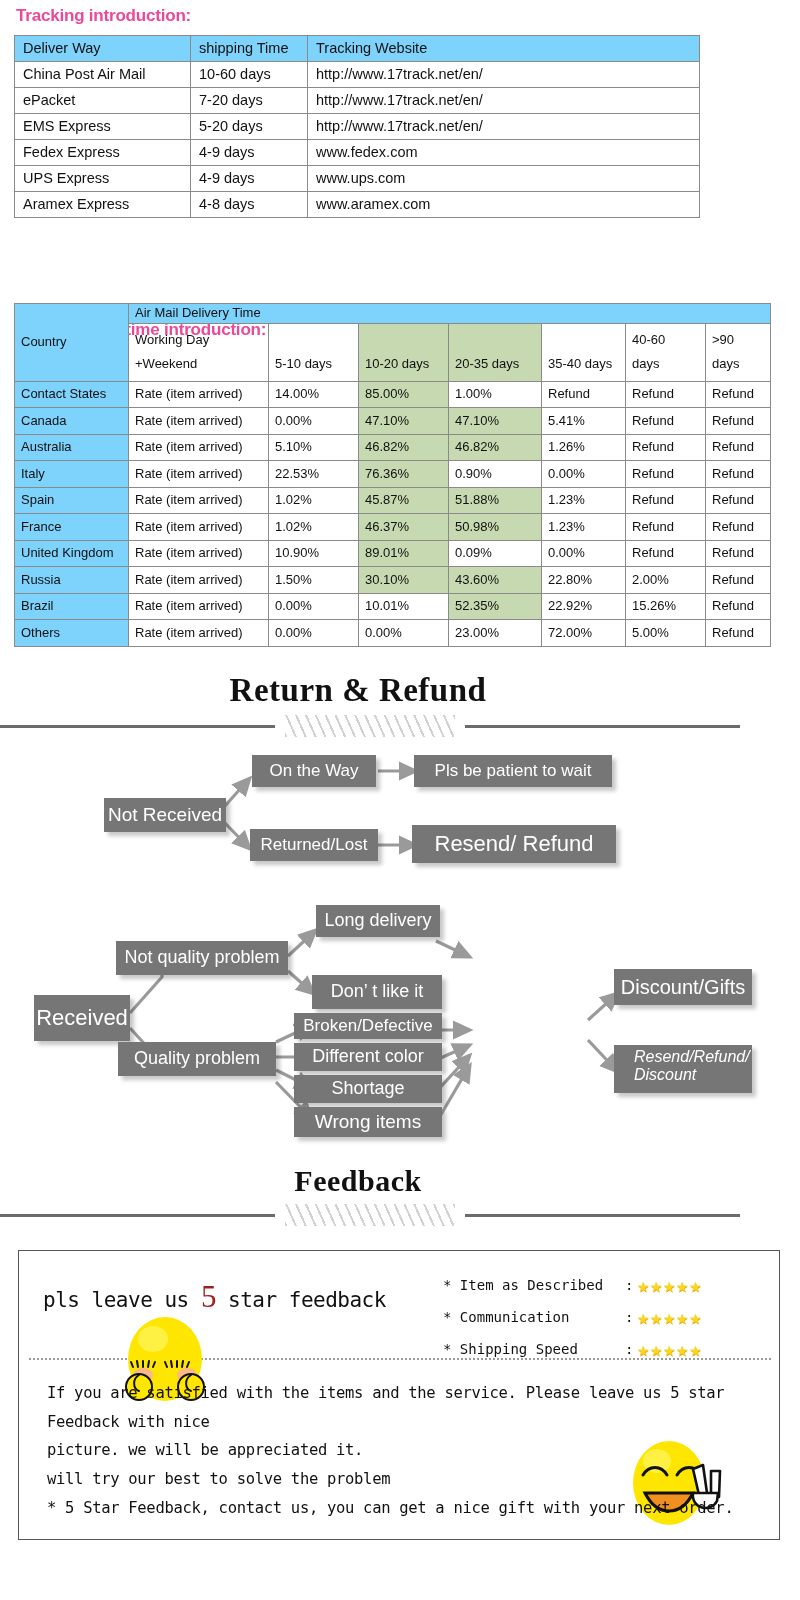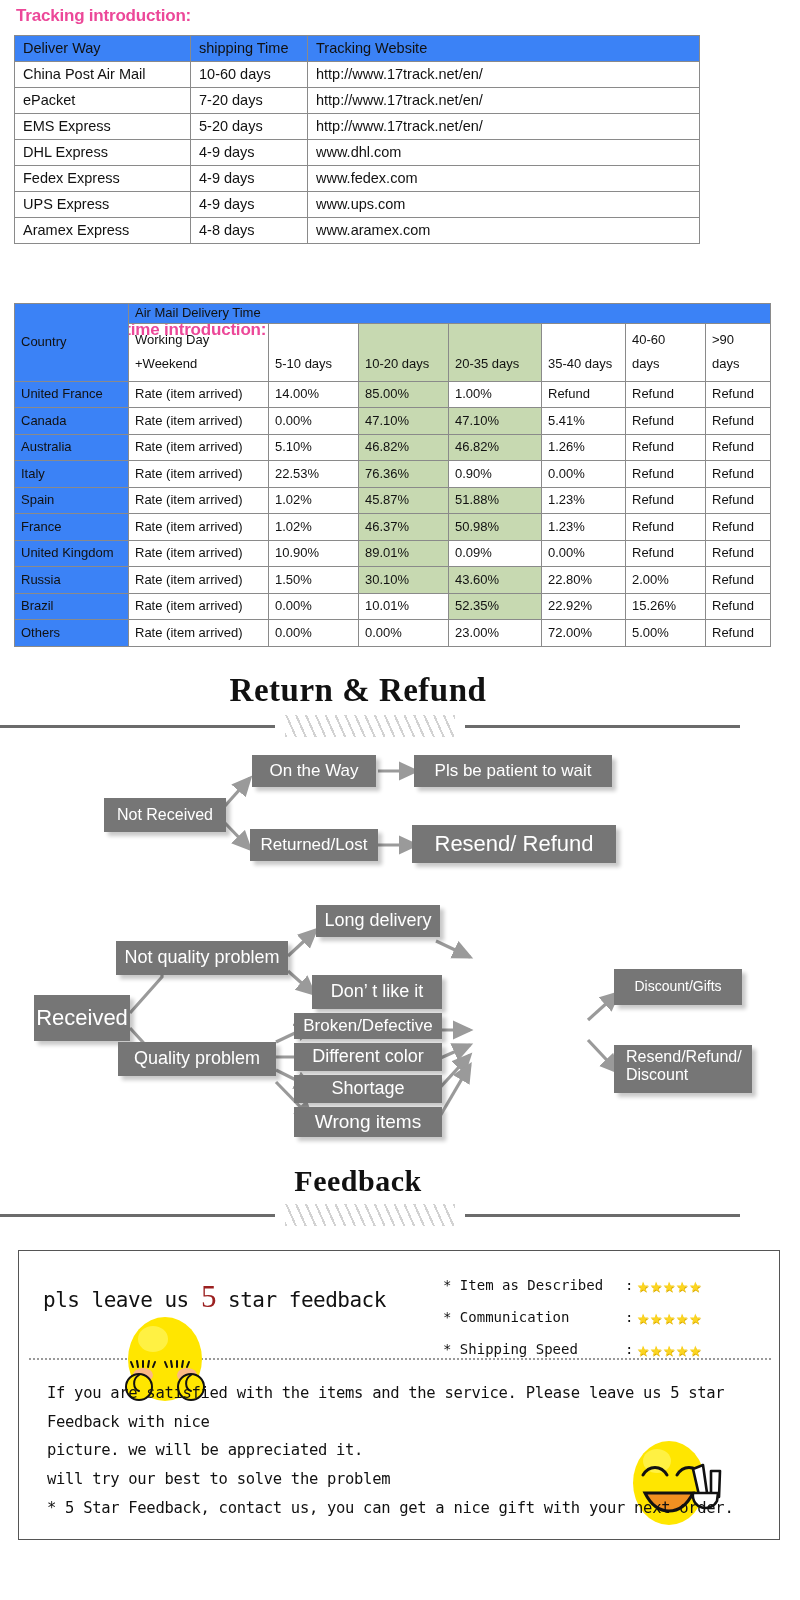--- a/index.html
+++ b/index.html
@@ -28,21 +28,21 @@
   .t2 td, .t2 th {
     border: 1px solid #8a8a8a;
     padding: 3px 8px;
     font-weight: normal;
     font-size: 14.5px;
     color: #111;
     text-align: left;
     vertical-align: middle;
     line-height: 1.15;
   }
-  .blue { background: #3b82f6; }
+  .blue { background: #7dd3fc; }
   .green { background: #c7d9b1; }
   .ctr { text-align: center; }
 
   
   .t1 { position: absolute; left: 14px; top: 35px; width: 686px; }
   .t1 tr { height: 26px; }
 
   
   .t2 { position: absolute; left: 14px; top: 303px; width: 756px; }
   .t2 td { padding: 2px 6px; font-size: 13px; }
@@ -75,21 +75,21 @@
     position: absolute;
     background: #767676;
     color: #ffffff;
     font-family: "Liberation Sans", sans-serif;
     display: flex; align-items: center; justify-content: center;
     box-shadow: 4px 4px 4px rgba(0,0,0,0.22);
     line-height: 1.1;
     white-space: nowrap;
     overflow: hidden;
   }
-  .node.multi { white-space: normal; display: block; padding: 3px 12px; }
+  .node.multi { white-space: normal; display: block; padding: 3px 20px; font-style: italic; }
   #flow svg { position: absolute; left: 0; top: 0; width: 800px; height: 400px; }
 
   
   #fb {
     position: absolute; left: 18px; top: 1250px;
     width: 762px; height: 290px;
     border: 1.5px solid #555;
     background: #fff;
   }
   .hand { font-family: "DejaVu Sans Mono", monospace; color: #111; }
@@ -146,25 +146,20 @@
       </tr>
       <tr>
         <td>ePacket</td>
         <td>7-20 days</td>
         <td>http://www.17track.net/en/</td>
       </tr>
       <tr>
         <td>EMS Express</td>
         <td>5-20 days</td>
         <td>http://www.17track.net/en/</td>
-      </tr>
-      <tr>
-        <td>DHL Express</td>
-        <td>4-9 days</td>
-        <td>www.dhl.com</td>
       </tr>
       <tr>
         <td>Fedex Express</td>
         <td>4-9 days</td>
         <td>www.fedex.com</td>
       </tr>
       <tr>
         <td>UPS Express</td>
         <td>4-9 days</td>
         <td>www.ups.com</td>
@@ -200,21 +195,21 @@
         <td class="hdr-tall wd"><br>5-10 days</td>
         <td class="hdr-tall wd green"><br>10-20 days</td>
         <td class="hdr-tall wd green"><br>20-35 days</td>
         <td class="hdr-tall wd"><br>35-40 days</td>
         <td class="hdr-tall wd">40-60<br>days</td>
         <td class="hdr-tall wd">&gt;90<br>days</td>
       </tr>
   </thead>
   <tbody>
       <tr class="data">
-        <td class="blue">United France</td>
+        <td class="blue">Contact States</td>
         <td>Rate (item arrived)</td>
         <td class="ctr">14.00%</td>
         <td class="ctr green">85.00%</td>
         <td class="ctr">1.00%</td>
         <td class="ctr">Refund</td>
         <td class="ctr">Refund</td>
         <td class="ctr">Refund</td>
       </tr>
       <tr class="data">
         <td class="blue">Canada</td>
@@ -343,21 +338,21 @@
       <path d="M436,378 L470,320"></path>
       <path d="M588,275 L618,248"></path>
       <path d="M588,295 L618,327"></path>
     </g>
     <g stroke="#9a9a9a" stroke-width="3.2" fill="none">
       <path d="M130,268 L162,232 L162,214"></path>
       <path d="M130,283 L162,318 L162,330"></path>
     </g>
   </svg>
 
-  <div class="node" style="left:104px;top:53px;width:122px;height:34px;font-size:16px;">
+  <div class="node" style="left:104px;top:53px;width:122px;height:34px;font-size:19px;">
     <span>Not Received</span>
     </div>
   <div class="node" style="left:252px;top:10px;width:124px;height:32px;font-size:17px;">
     <span>On the Way</span>
     </div>
   <div class="node" style="left:414px;top:10px;width:198px;height:32px;font-size:17px;">
     <span>Pls be patient to wait</span>
     </div>
   <div class="node" style="left:250px;top:84px;width:128px;height:32px;font-size:17px;">
     <span>Returned/Lost</span>
@@ -388,21 +383,21 @@
   <div class="node" style="left:294px;top:298px;width:148px;height:28px;font-size:18px;">
     <span>Different color</span>
     </div>
   <div class="node" style="left:294px;top:330px;width:148px;height:28px;font-size:18px;">
     <span>Shortage</span>
     </div>
   <div class="node" style="left:294px;top:362px;width:148px;height:30px;font-size:19px;">
     <span>Wrong items</span>
     </div>
 
-  <div class="node" style="left:614px;top:224px;width:128px;height:36px;font-size:14px;">
+  <div class="node" style="left:614px;top:224px;width:138px;height:36px;font-size:20px;">
     <span>Discount/Gifts</span>
     </div>
   <div class="node multi" style="left:614px;top:300px;width:138px;height:48px;font-size:16px;">
     <span>Resend/Refund/ Discount</span></div>
 </div>
 
 <div class="fancy-wrap" style="top:1164px;">
   <div class="fancy-title" style="font-size:30px;">Feedback</div>
   <div class="divider">
     <div class="rule"></div>

